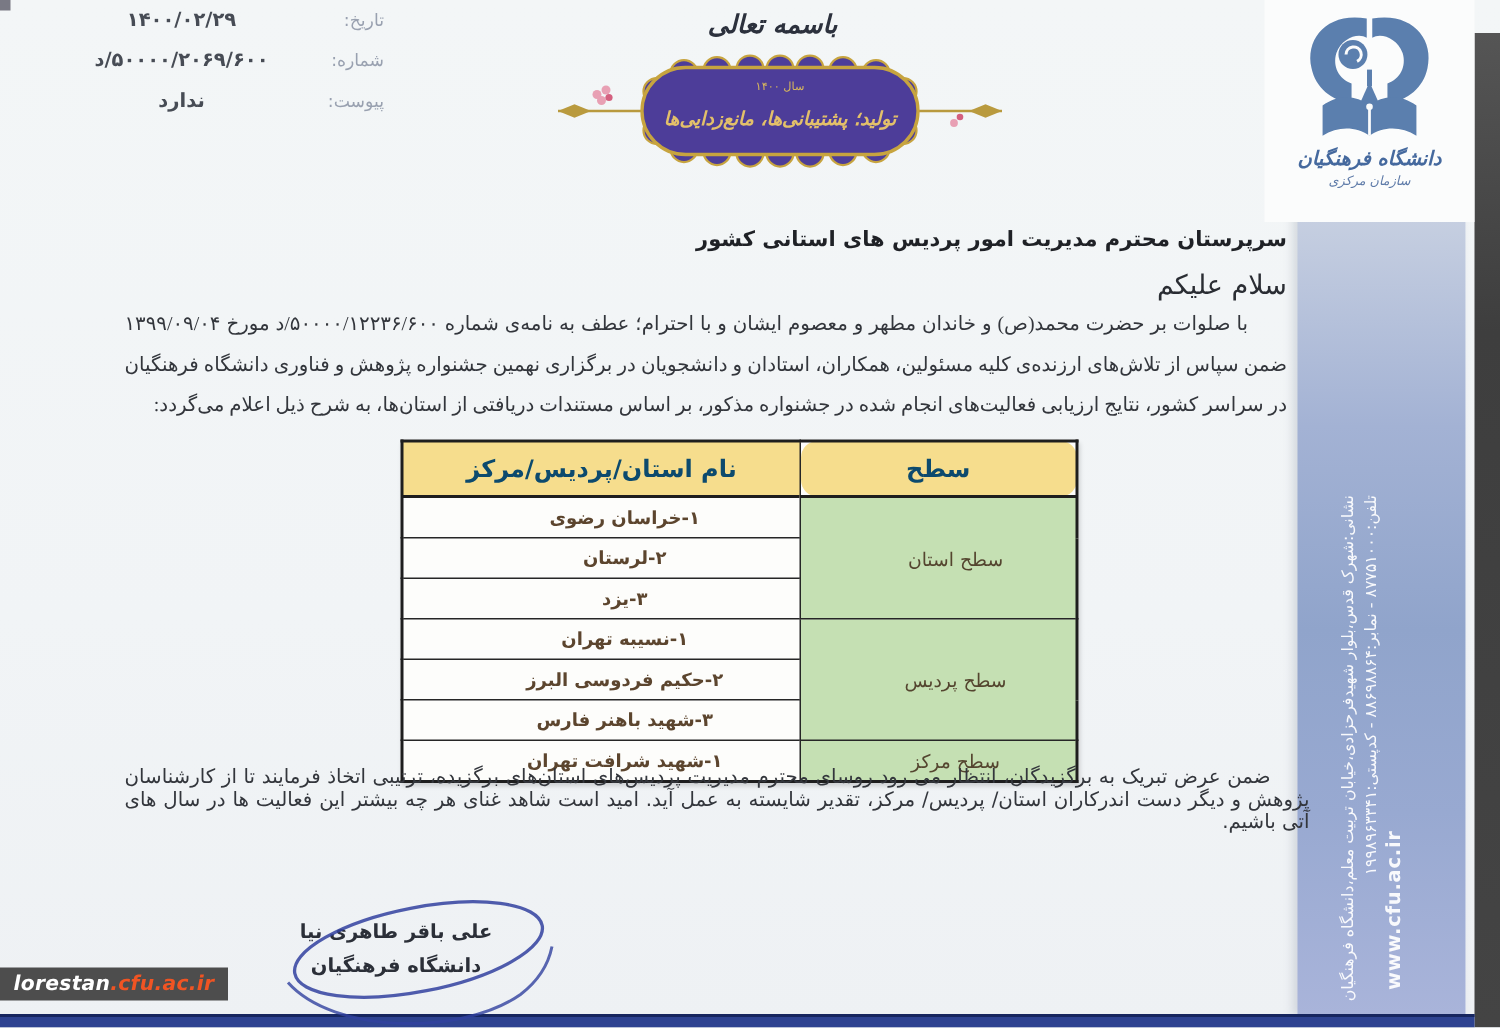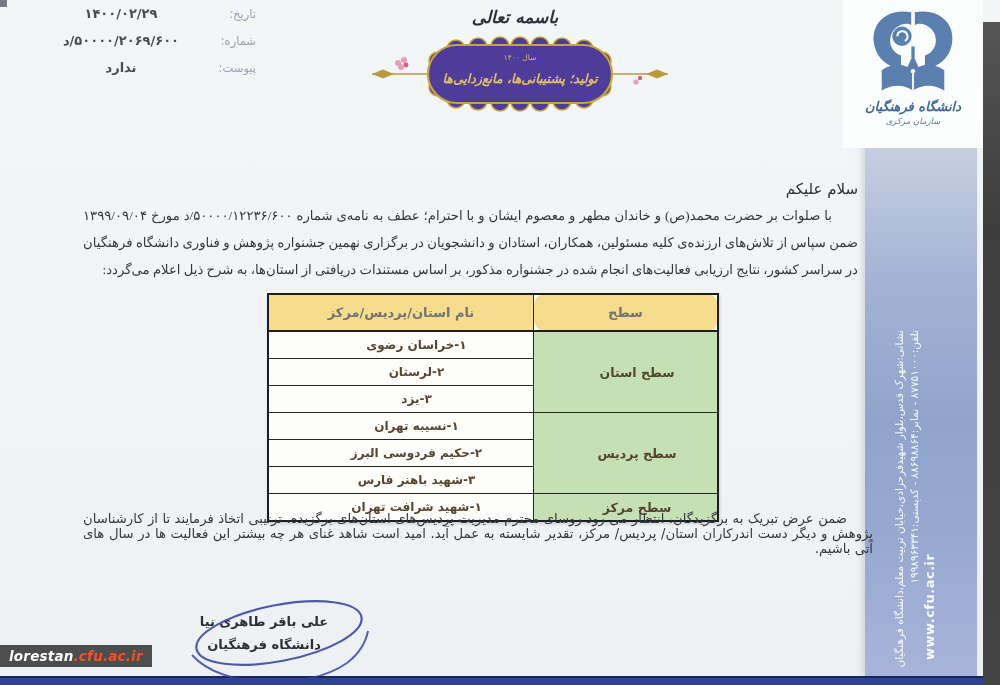--- a/index.html
+++ b/index.html
@@ -37,34 +37,34 @@
 
   
   .besmellah{position:absolute;left:400px;top:7px;width:230px;text-align:center;
       font-size:17px;font-weight:bold;font-style:italic;color:#2c313d;}
   .medallion{position:absolute;left:368px;top:36px;}
 
   
   .recipient{position:absolute;right:142px;top:152px;direction:rtl;
       font-size:14px;font-weight:bold;color:#1f2126;}
   .salutation{position:absolute;right:142px;top:180px;direction:rtl;
-      font-size:15px;color:#2a2d33;}
+      font-size:18px;color:#2a2d33;}
   .body-par{position:absolute;left:83px;right:142px;top:202px;direction:rtl;
       text-align:justify;text-indent:26px;font-size:13.2px;line-height:27px;color:#33363c;margin:0;font-family:Liberation Serif, serif;}
   .closing-par{position:absolute;left:83px;right:127px;top:511px;direction:rtl;
       text-align:justify;text-indent:26px;font-size:13.2px;line-height:15px;color:#33363c;margin:0;}
 
   
   .results-table{position:absolute;left:267px;top:293px;width:452px;direction:rtl;
       border-collapse:collapse;background:#fdfdfc;box-shadow:1px 2px 3px rgba(0,0,0,.15);}
   .results-table th,.results-table td{border:1.5px solid #262626;text-align:center;vertical-align:middle;}
   .results-table{border:2px solid #1e1e1e;}
-  .results-table th{background:#f6dd8d;height:33px;font-size:13px;color:#737373;}
+  .results-table th{background:#f6dd8d;height:33px;font-size:16px;color:#0c4a6e;}
   .results-table td.name-cell{height:24px;font-size:12px;font-weight:bold;color:#5c452e;background:#fdfdfb;padding-left:32px;}
-  .results-table td.level-cell{background:#c5e0b3;font-size:12.5px;font-weight:bold;color:#54452f;width:158px;padding-left:24px;}
+  .results-table td.level-cell{background:#c5e0b3;font-size:12.5px;font-weight:normal;color:#54452f;width:158px;padding-left:24px;}
   .results-table thead th{border-bottom:2.5px solid #1e1e1e;}
 
   
   .signature{position:absolute;left:158px;top:610px;width:212px;text-align:center;direction:rtl;
       font-size:13px;font-weight:bold;color:#2b2f38;line-height:23px;}
   .sign-svg{position:absolute;left:182px;top:593px;pointer-events:none;}
 
   
   .watermark{position:absolute;left:0;top:645px;height:22px;padding:0 9px;background:#4d4d4d;
       display:flex;align-items:center;font-style:italic;font-weight:bold;font-size:13.5px;letter-spacing:.2px;}
@@ -154,20 +154,21 @@
         <circle cx="36" cy="24" r="3" fill="#e8a0b4"></circle>
       <circle cx="33" cy="31" r="3" fill="#e8a0b4"></circle>
         <circle cx="38" cy="29" r="2.4" fill="#d4607f"></circle>
       <circle cx="268" cy="46" r="2.6" fill="#e8a0b4"></circle>
         <circle cx="272" cy="42" r="2.2" fill="#d4607f"></circle>
     </g>
     <text x="152" y="24" fill="#d9b85c" font-size="7.5" text-anchor="middle">سال ۱۴۰۰</text>
     <text x="152" y="47" fill="#e3c06a" font-size="12.5" font-weight="bold" text-anchor="middle" font-style="italic">تولید؛ پشتیبانی‌ها، مانع‌زدایی‌ها</text>
   </svg>
 
+  <div class="recipient">سرپرستان محترم مدیریت امور پردیس های استانی کشور</div>
   <div class="salutation">سلام علیکم</div>
   <p class="body-par">با صلوات بر حضرت محمد(ص) و خاندان مطهر و معصوم ایشان و با احترام؛ عطف به نامه‌ی شماره ۵۰۰۰۰/۱۲۲۳۶/۶۰۰/د مورخ ۱۳۹۹/۰۹/۰۴ ضمن سپاس از تلاش‌های ارزنده‌ی کلیه مسئولین، همکاران، استادان و دانشجویان در برگزاری نهمین جشنواره پژوهش و فناوری دانشگاه فرهنگیان در سراسر کشور، نتایج ارزیابی فعالیت‌های انجام شده در جشنواره مذکور، بر اساس مستندات دریافتی از استان‌ها، به شرح ذیل اعلام می‌گردد:</p>
 
   <table class="results-table">
     <thead>
       <tr>
         <th style="width:158px;border-radius:11px;">سطح</th>
         <th>نام استان/پردیس/مرکز</th>
       </tr>
     </thead>

